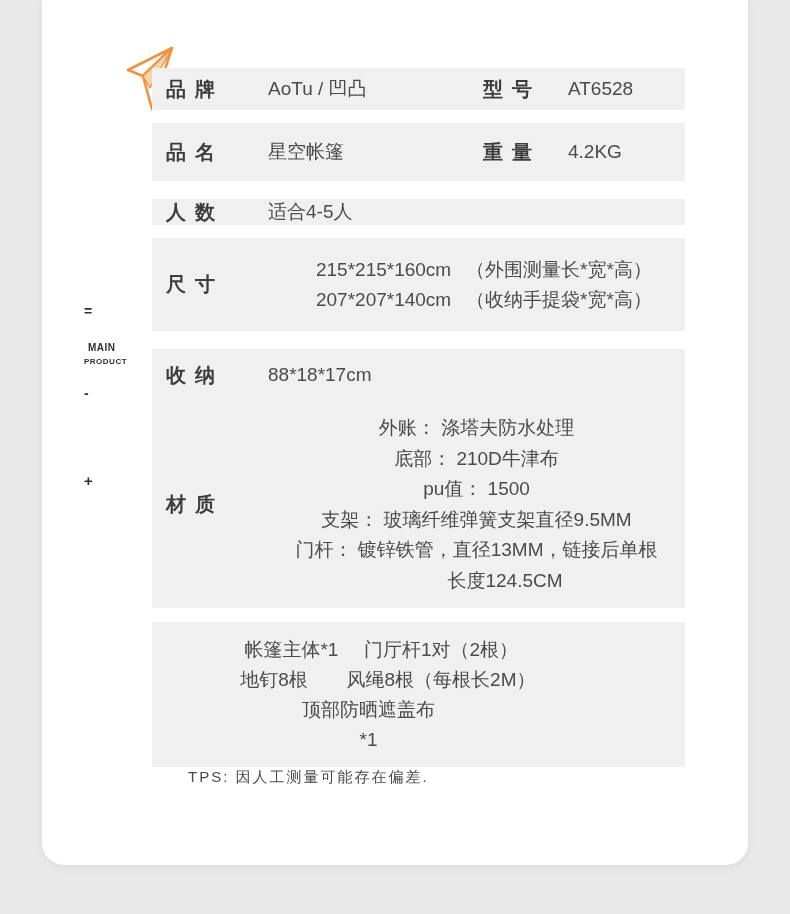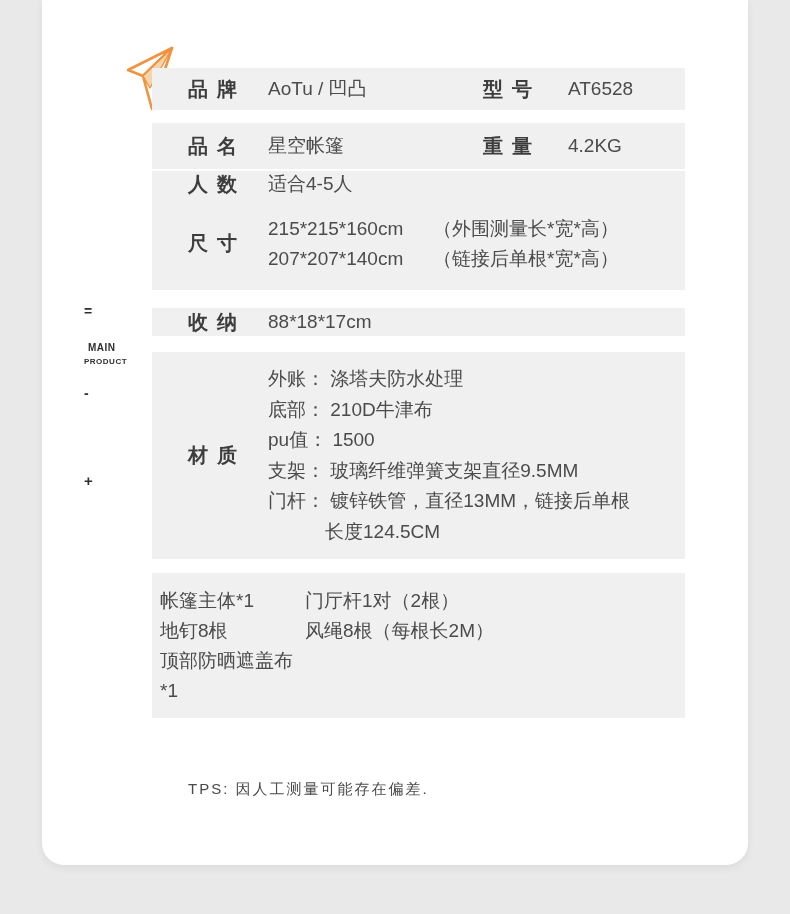--- a/index.html
+++ b/index.html
@@ -37,57 +37,56 @@
     width: 533px;
   }
   .row {
     background: #f0f0f0;
     display: flex;
     align-items: center;
     color: #4b4b4b;
     font-size: 19px;
   }
   .r1 { height: 42px;  margin-bottom: 13px; }
-  .r2 { height: 46px;  margin-bottom: 2px; }
-  .r3 { height: 26px;  }
+  .r2 { height: 58px;  margin-bottom: 18px; }
+  .r3 { height: 26px;  margin-bottom: 13px; }
   .r4 { height: 93px;  margin-bottom: 18px; }
-  .r5 { height: 28px;  margin-bottom: 16px; }
+  .r5 { height: 52px;  }
   .r6 { height: 207px; margin-bottom: 14px; align-items: center; }
   .r7 { height: 145px; }
 
   .label-cell {
     width: 116px; flex-shrink: 0;
-    padding-left: 36px;
+    padding-left: 14px;
     font-weight: 700;
     color: #3d3d3d;
     font-size: 20px;
     letter-spacing: 9px;
     white-space: nowrap;
   }
   .label-cell.l2 { width: 85px; padding-left: 0; }
   .value-cell { color: #4b4b4b; }
   .value-cell.v1 { width: 215px; flex-shrink: 0; }
 
-  .multi { line-height: 30px; width: 417px; }
+  .multi { line-height: 30px; width: 417px; text-align: center; }
   .size-line .dim { display: inline-block; width: 165px; }
   .size-line .paren { color: #4b4b4b; }
 
   .mat-lines { line-height: 30.5px; }
   .mat-line.cont { padding-left: 57px; }
 
   .list-lines { line-height: 30px; margin-left: 8px; }
   .list-line .col1 { display: inline-block; width: 145px; }
 
   .tps-note {
     position: absolute;
     left: 188px; top: 768px;
     font-size: 15px;
     color: #4a4a4a;
     letter-spacing: 2px;
-    margin-top: 12px;
   }
 </style>
 </head>
 <body>
 
 <div class="page">
 
   <div class="card"></div>
 
   <div class="rail-item rail-eq">=</div>
@@ -123,21 +122,21 @@
       <div class="value-cell">适合4-5人</div>
     </div>
 
     <div class="row r4">
       <div class="label-cell">尺寸</div>
       <div class="multi">
         <div class="size-line">
           <span class="dim">215*215*160cm</span><span class="paren">（外围测量长*宽*高）</span>
         </div>
         <div class="size-line">
-          <span class="dim">207*207*140cm</span><span class="paren">（链接后单根*宽*高）</span>
+          <span class="dim">207*207*140cm</span><span class="paren">（收纳手提袋*宽*高）</span>
         </div>
       </div>
     </div>
 
     <div class="row r5">
       <div class="label-cell">收纳</div>
       <div class="value-cell">88*18*17cm</div>
     </div>
 
     <div class="row r6">

